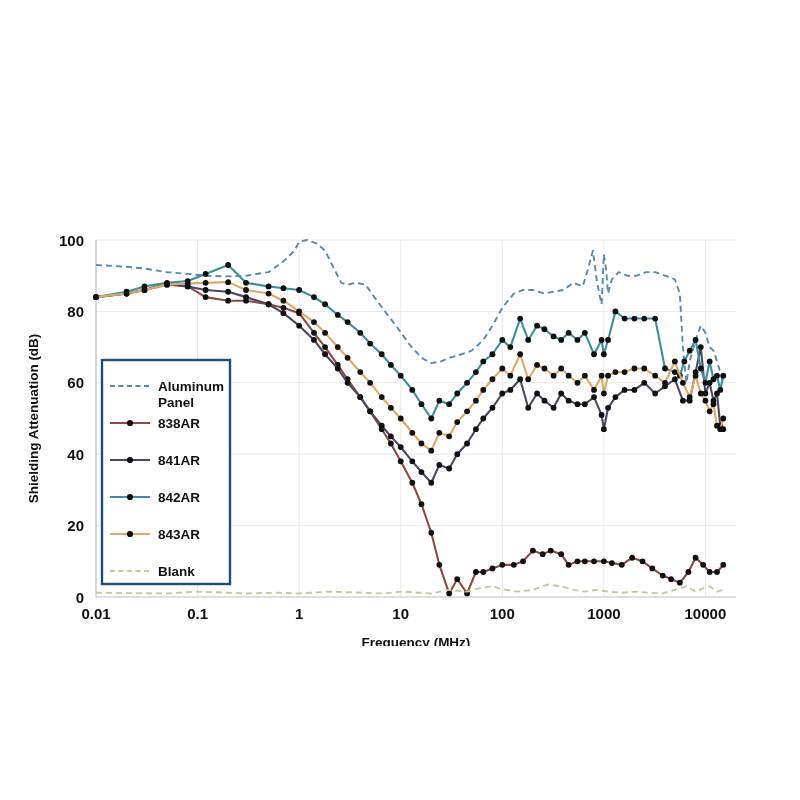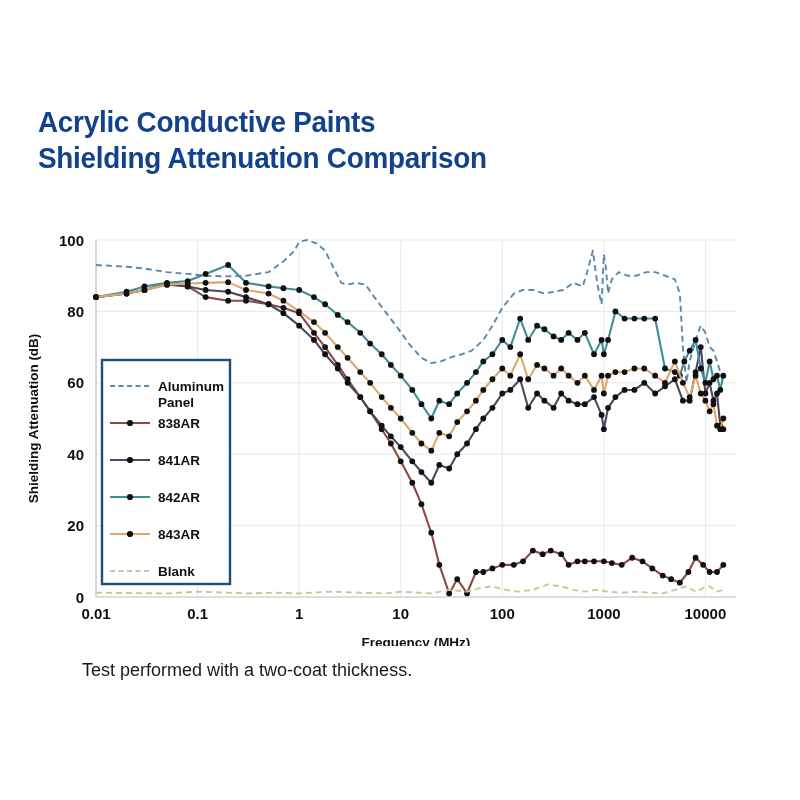--- a/index.html
+++ b/index.html
@@ -75,24 +75,20 @@
   .series-line { fill: none; stroke-width: 2.1; stroke-linejoin: round; stroke-linecap: round; }
   .series-dash { fill: none; stroke-width: 1.9; stroke-dasharray: 6 4; stroke-linejoin: round; }
   .marker { fill: #101010; }
   .legend-box { fill: #ffffff; stroke: #1d4e79; stroke-width: 2.4; }
 </style>
 </head>
 <body>
 
 <div id="page">
 
-  <div id="title-block">
-    <div class="title-line">Acrylic Conductive Paints</div>
-    <div class="title-line">Shielding Attenuation Comparison</div>
-  </div>
 
   <div id="chart-area">
     <svg id="chart-svg" width="800" height="430" viewBox="0 0 800 430">
         <g>
           <line x1="197.57069565458545" y1="24" x2="197.57069565458545" y2="381" class="gridline"></line>
           <line x1="299.1413913091709" y1="24" x2="299.1413913091709" y2="381" class="gridline"></line>
           <line x1="400.7120869637563" y1="24" x2="400.7120869637563" y2="381" class="gridline"></line>
           <line x1="502.28278261834174" y1="24" x2="502.28278261834174" y2="381" class="gridline"></line>
           <line x1="603.8534782729272" y1="24" x2="603.8534782729272" y2="381" class="gridline"></line>
           <line x1="705.4241739275126" y1="24" x2="705.4241739275126" y2="381" class="gridline"></line>
@@ -414,15 +410,14 @@
             <text x="158" y="323" class="legend-label">843AR</text>
           </g>
           <g>
             <line x1="110" y1="355" x2="150" y2="355" stroke="#c8c79a" stroke-width="2.2" stroke-dasharray="5 3.5"></line>
             <text x="158" y="360" class="legend-label">Blank</text>
           </g>
         </g>
       </svg>
   </div>
 
-  <div id="caption">Test performed with a two-coat thickness.</div>
 
 </div>
 
 </body></html>

